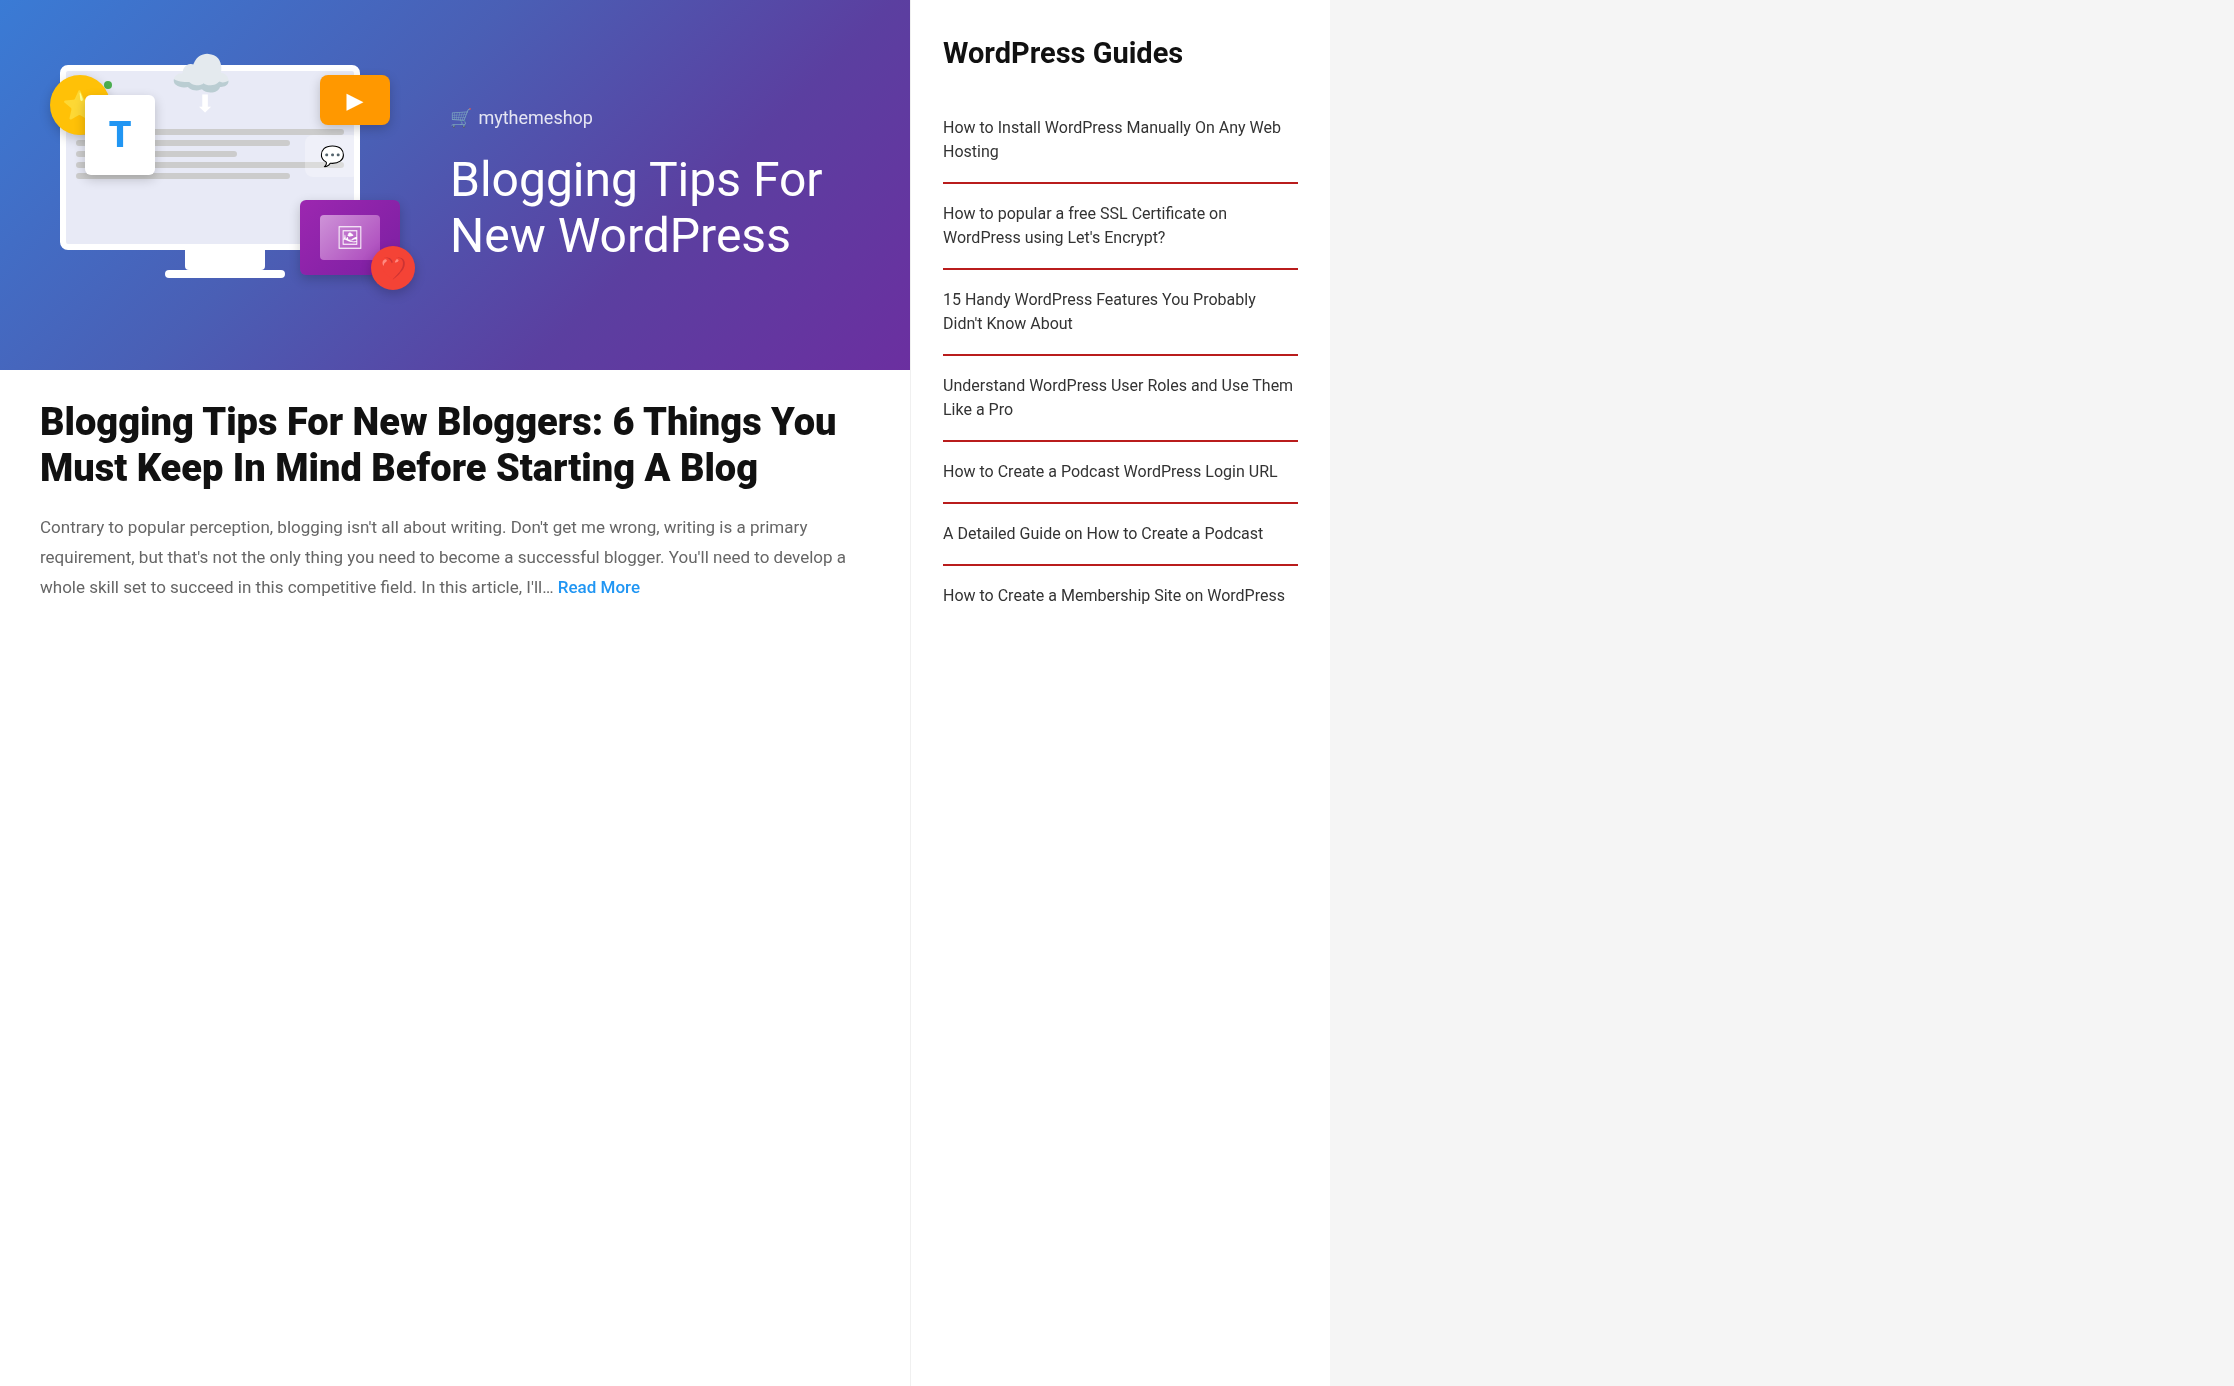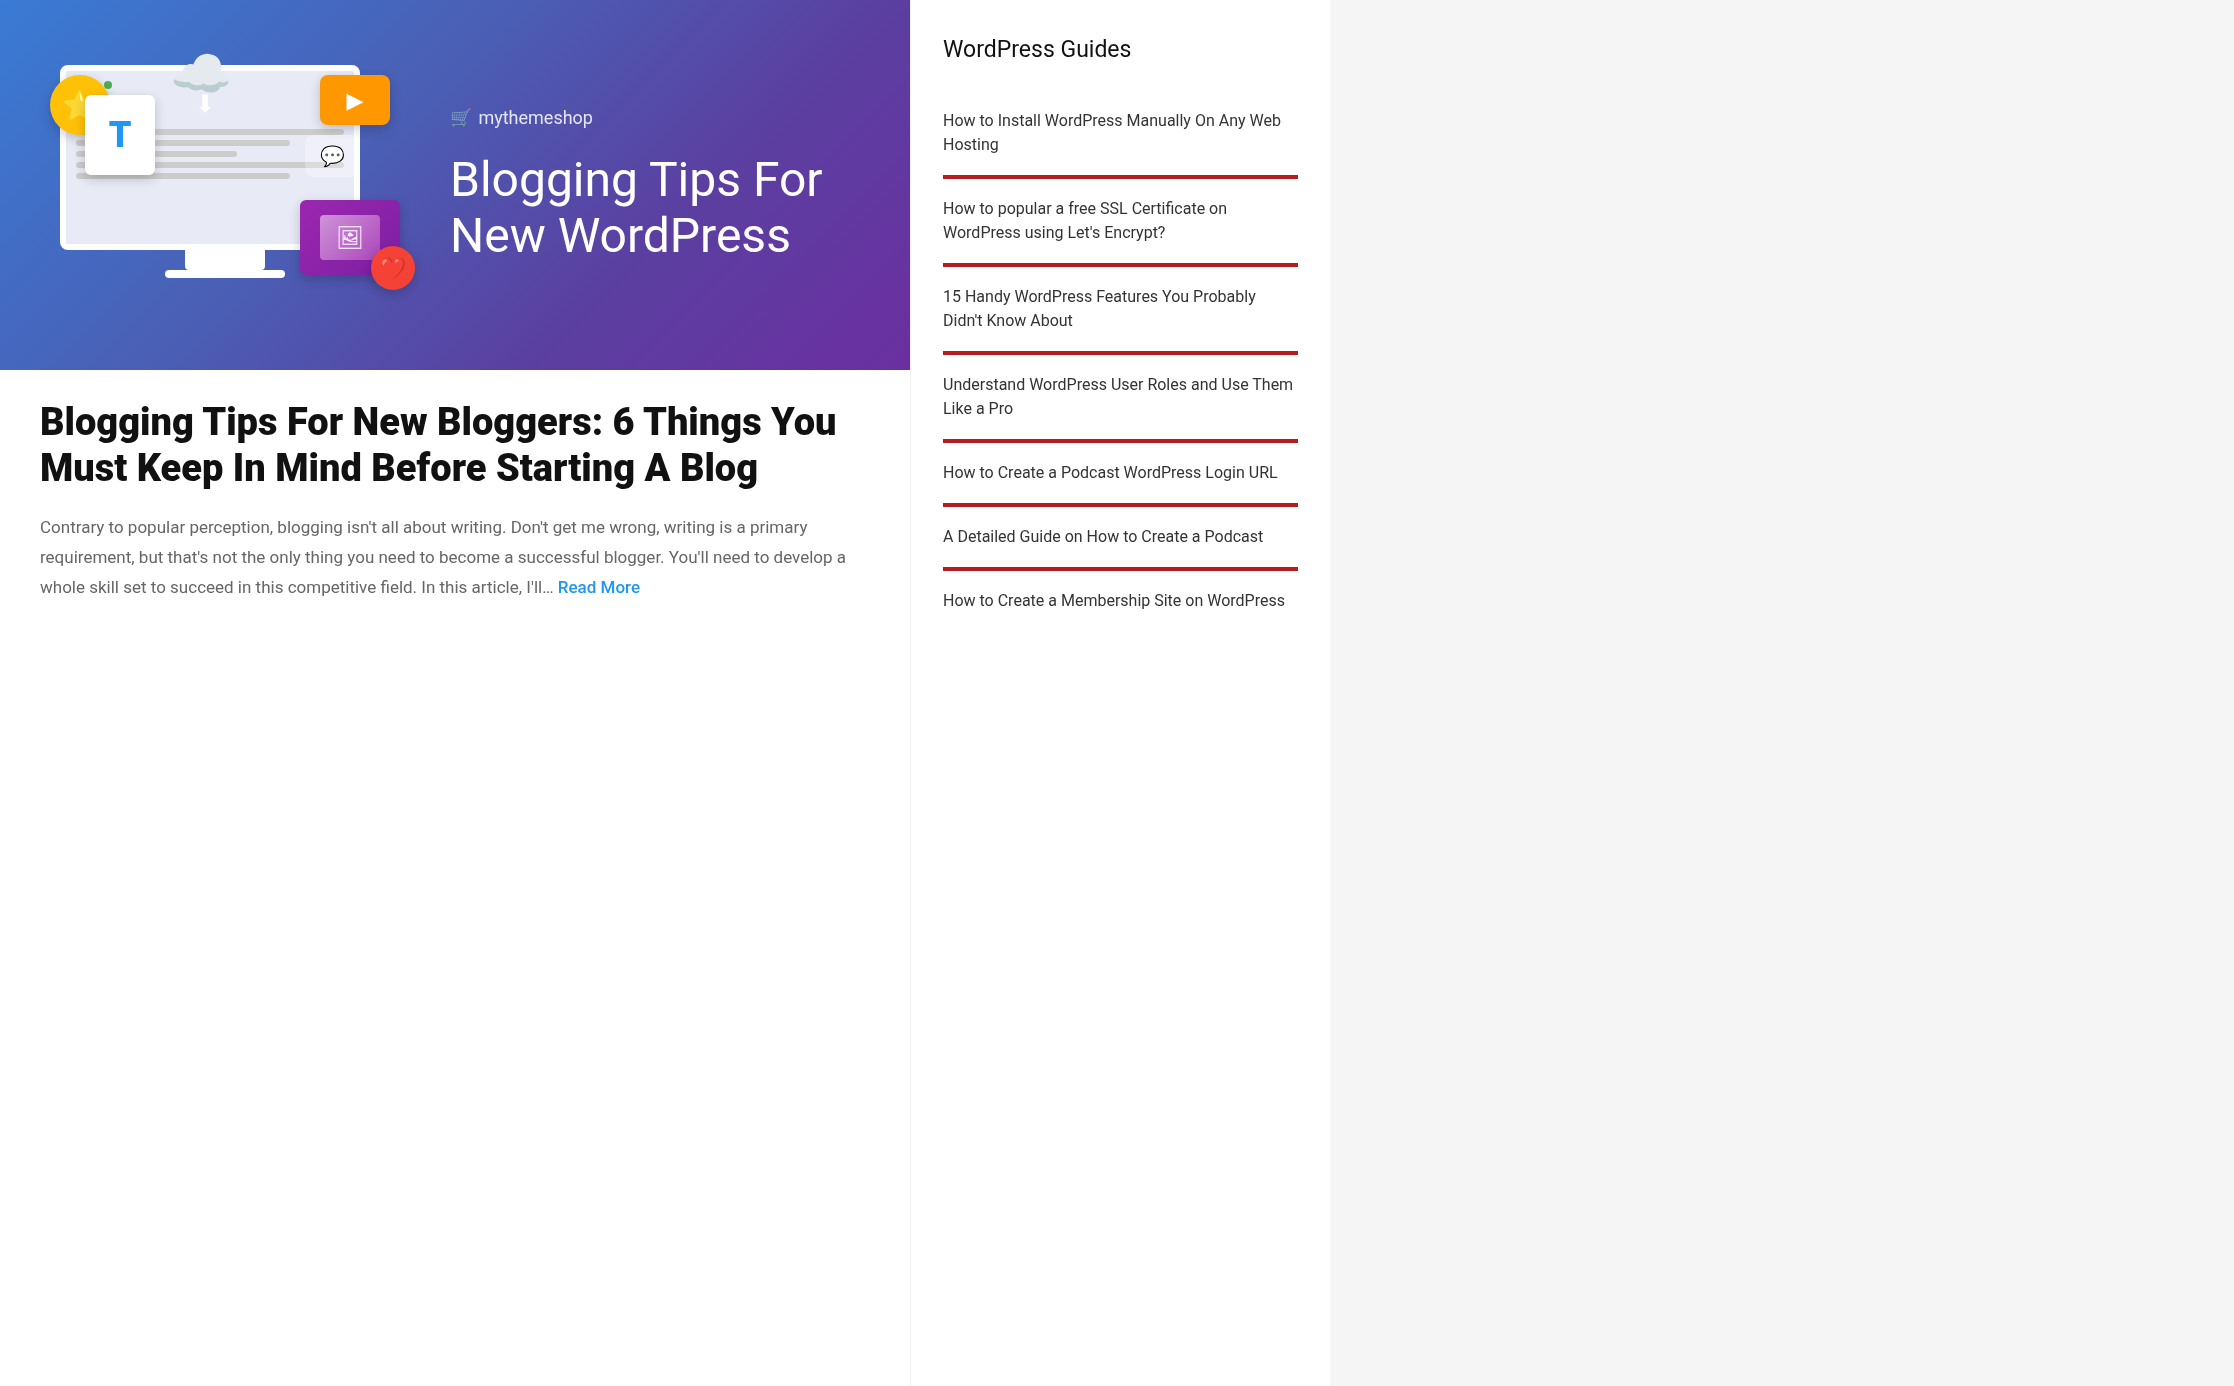--- a/index.html
+++ b/index.html
@@ -294,33 +294,33 @@
     
     .sidebar {
       width: 420px;
       flex-shrink: 0;
       background: #fff;
       padding: 36px 32px;
       border-left: 1px solid #f0f0f0;
     }
 
     .sidebar-title {
-      font-size: 23px;
-      font-weight: 400;
+      font-size: 29px;
+      font-weight: 700;
       color: #111;
       margin-bottom: 28px;
     }
 
     .sidebar-links {
       list-style: none;
     }
 
     .sidebar-link-item {
       padding: 18px 0;
-      border-bottom: 4px solid #b91c1c;
+      border-bottom: 2px solid #b91c1c;
     }
 
     .sidebar-link-item:last-child {
       border-bottom: none;
     }
 
     .sidebar-link {
       font-size: 16px;
       color: #333;
       text-decoration: none;

